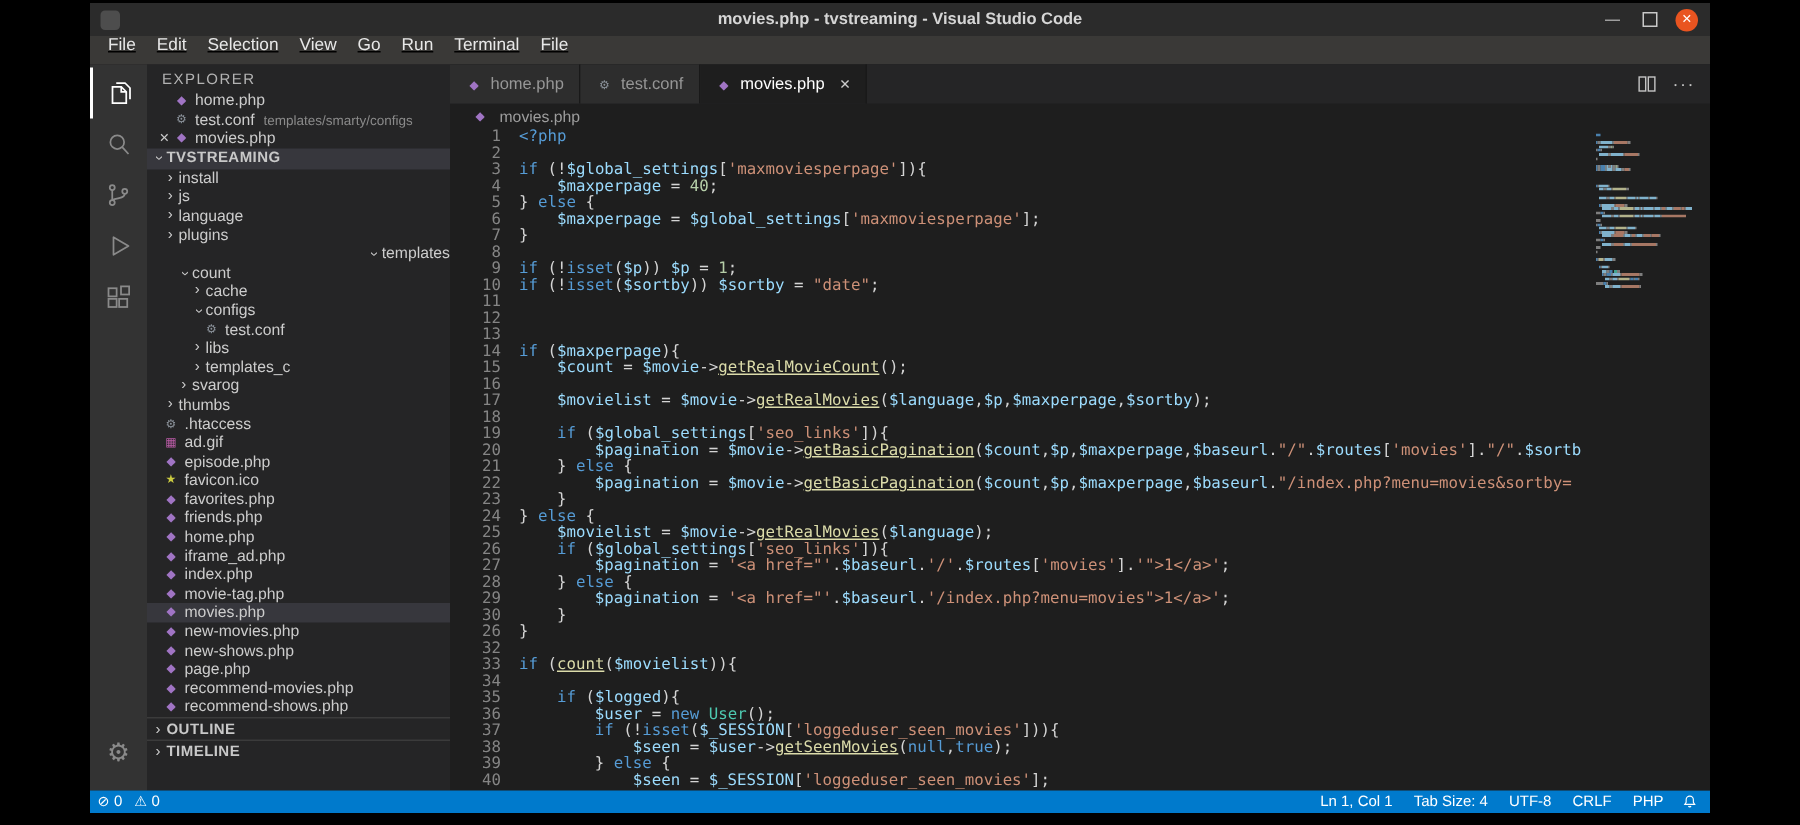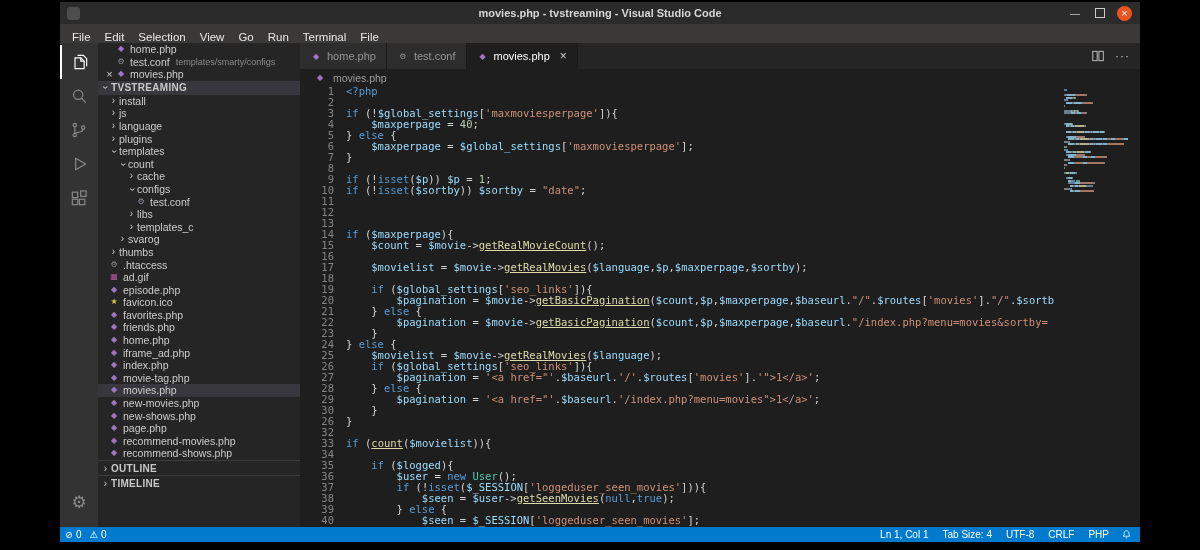--- a/index.html
+++ b/index.html
@@ -14,21 +14,21 @@
   .titlebar-title{position:absolute;left:0;right:0;text-align:center;font-size:11px;
                   font-weight:700;color:#d6d6d6;}
   .controls{margin-left:auto;display:flex;align-items:center;gap:9px;margin-right:8px;z-index:1;}
   .ctl{width:16px;height:16px;display:flex;align-items:center;justify-content:center;
        color:#c9c9c9;font-size:10px;}
   .ctl-max-box{width:8px;height:8px;border:1px solid #c9c9c9;}
   .ctl-close{width:15px;height:15px;border-radius:50%;background:#e95420;color:#fff;
              display:flex;align-items:center;justify-content:center;font-size:11px;line-height:1;}
 
   
-  .menubar{flex:0 0 19px;background:#3a3937;display:flex;align-items:flex-end;padding-left:5px;}
+  .menubar{flex:0 0 19px;background:#3a3937;display:flex;align-items:flex-start;padding-left:5px;text-decoration:underline;}
   .menu-item{color:#e8e8e8;font-size:11.5px;padding:0 7px;}
 
   
   .main{flex:1;display:flex;min-height:0;}
 
   .activitybar{flex:0 0 38px;background:#333333;display:flex;flex-direction:column;
                align-items:center;padding-top:2px;}
   .ab-item{width:38px;height:34px;display:flex;align-items:center;justify-content:center;
            box-sizing:border-box;}
   .ab-item.active{border-left:2px solid #ffffff;}
@@ -156,20 +156,21 @@
           <rect x="4" y="5" width="6.5" height="6.5"></rect>
             <rect x="4" y="13.5" width="6.5" height="6.5"></rect>
           <rect x="12.5" y="13.5" width="6.5" height="6.5"></rect>
             <rect x="14" y="3.5" width="6.5" height="6.5"></rect>
         </svg>
       </div>
       <div class="ab-item ab-gear">⚙</div>
     </div>
 
     <div class="sidebar">
+      <div class="sidebar-title">EXPLORER</div>
       <div>
           <div class="row oe-row">
             <span class="close-slot"></span>
             <span class="ficon" style="color: rgb(160, 116, 196);">◆</span>
             <span class="lbl">home.php</span>
           </div>
           <div class="row oe-row">
             <span class="close-slot"></span>
             <span class="ficon" style="color: rgb(138, 145, 153);">⚙</span>
             <span class="lbl">test.conf</span>
@@ -195,21 +196,21 @@
             <span class="lbl">js</span>
           </div>
           <div class="row tree-row" style="padding-left: 10px;">
             <span class="chevron">›</span>
             <span class="lbl">language</span>
           </div>
           <div class="row tree-row" style="padding-left: 10px;">
             <span class="chevron">›</span>
             <span class="lbl">plugins</span>
           </div>
-          <div class="row tree-row" style="padding-left: 10px;">
+          <div class="row tree-row" style="padding-left: 10px; justify-content: flex-end;">
             <span class="chevron expanded">›</span>
             <span class="lbl">templates</span>
           </div>
           <div class="row tree-row" style="padding-left: 19px;">
             <span class="chevron expanded">›</span>
             <span class="lbl">count</span>
           </div>
           <div class="row tree-row" style="padding-left: 28px;">
             <span class="chevron">›</span>
             <span class="lbl">cache</span>

